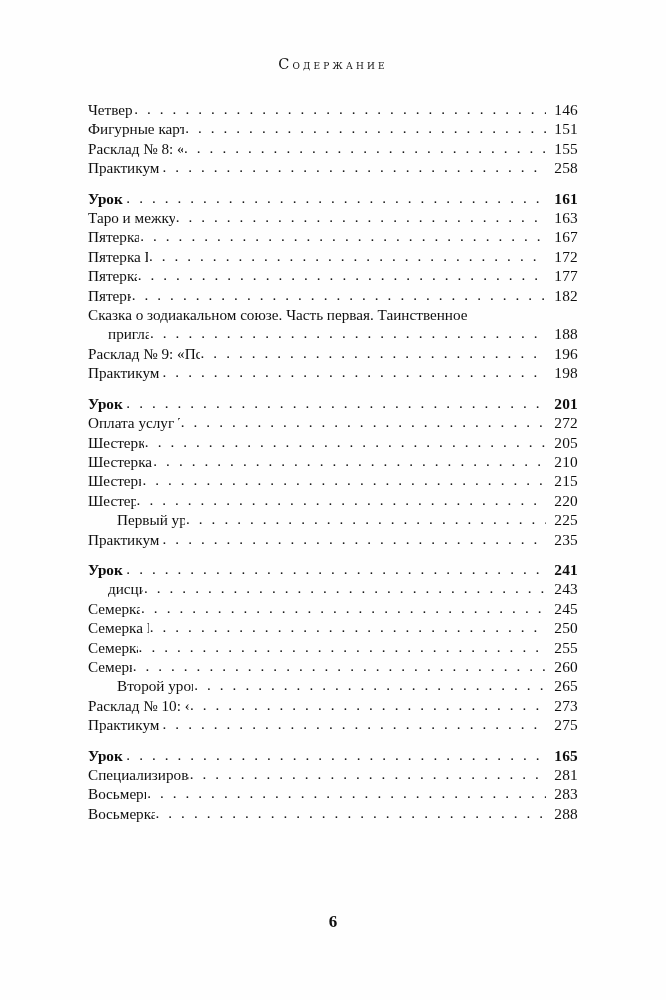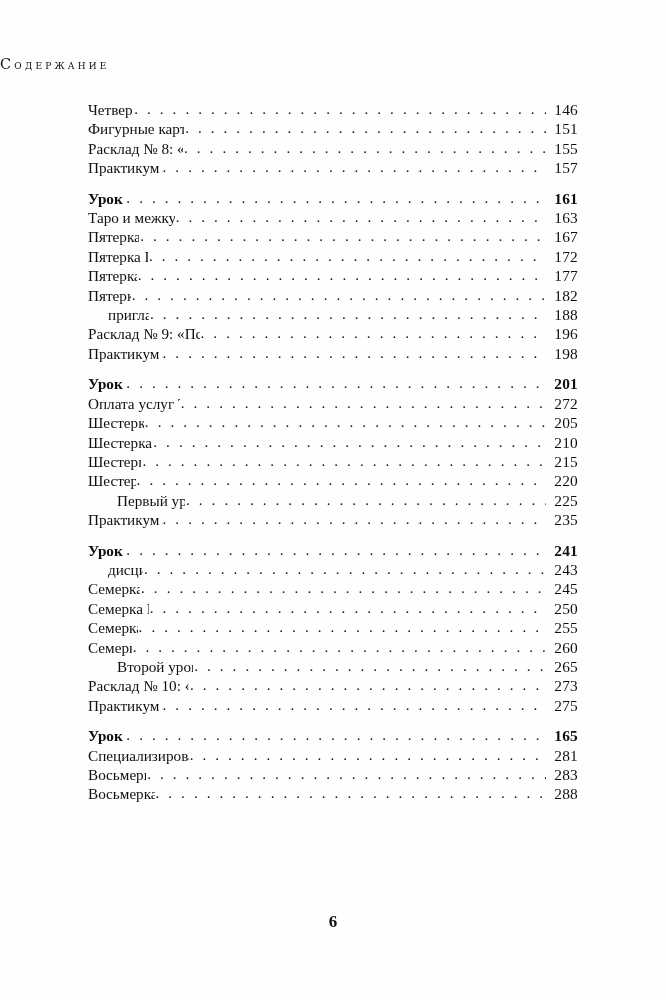--- a/index.html
+++ b/index.html
@@ -23,21 +23,21 @@
     inset: 0;
     background: #fefefe;
   }
 
   
   .page-header {
     position: absolute;
     top: 56px;
     left: 0;
     right: 0;
-    text-align: left;
+    text-align: center;
     font-family: "DejaVu Serif", "Liberation Serif", serif;
     font-size: 12.5px;
     letter-spacing: 3.2px;
     font-variant: small-caps;
     text-transform: none;
     color: #111;
   }
   .page-header .cap {
     font-size: 14.5px;
   }
@@ -137,21 +137,21 @@
         <span class="pageno">151</span>
       </div>
       <div class="entry">
         <span class="title">Расклад № 8: «Трапеция Сатурна»</span>
         <span class="leader">. . . . . . . . . . . . . . . . . . . . . . . . . . . . . . . . . . . . . . . . . . . . . . . . . . . . . . . . . . . . . . . . . . . .</span>
         <span class="pageno">155</span>
       </div>
       <div class="entry">
         <span class="title">Практикум к уроку № 17</span>
         <span class="leader">. . . . . . . . . . . . . . . . . . . . . . . . . . . . . . . . . . . . . . . . . . . . . . . . . . . . . . . . . . . . . . . . . . . .</span>
-        <span class="pageno">157</span>
+        <span class="pageno">258</span>
       </div>
       <div class="entry lesson">
         <span class="title">Урок № 18</span>
         <span class="leader">. . . . . . . . . . . . . . . . . . . . . . . . . . . . . . . . . . . . . . . . . . . . . . . . . . . . . . . . . . . . . . . . . . . .</span>
         <span class="pageno">161</span>
       </div>
       <div class="entry">
         <span class="title">Таро и межкультурный диалог</span>
         <span class="leader">. . . . . . . . . . . . . . . . . . . . . . . . . . . . . . . . . . . . . . . . . . . . . . . . . . . . . . . . . . . . . . . . . . . .</span>
         <span class="pageno">163</span>
@@ -169,20 +169,23 @@
       <div class="entry">
         <span class="title">Пятерка Мечей</span>
         <span class="leader">. . . . . . . . . . . . . . . . . . . . . . . . . . . . . . . . . . . . . . . . . . . . . . . . . . . . . . . . . . . . . . . . . . . .</span>
         <span class="pageno">177</span>
       </div>
       <div class="entry">
         <span class="title">Пятерка Чаш</span>
         <span class="leader">. . . . . . . . . . . . . . . . . . . . . . . . . . . . . . . . . . . . . . . . . . . . . . . . . . . . . . . . . . . . . . . . . . . .</span>
         <span class="pageno">182</span>
       </div>
+      <div class="entry plain">
+        <span class="title">Сказка о зодиакальном союзе. Часть первая. Таинственное</span>
+      </div>
       <div class="entry indent-1">
         <span class="title">приглашение</span>
         <span class="leader">. . . . . . . . . . . . . . . . . . . . . . . . . . . . . . . . . . . . . . . . . . . . . . . . . . . . . . . . . . . . . . . . . . . .</span>
         <span class="pageno">188</span>
       </div>
       <div class="entry">
         <span class="title">Расклад № 9: «Психологический портрет»</span>
         <span class="leader">. . . . . . . . . . . . . . . . . . . . . . . . . . . . . . . . . . . . . . . . . . . . . . . . . . . . . . . . . . . . . . . . . . . .</span>
         <span class="pageno">196</span>
       </div>

